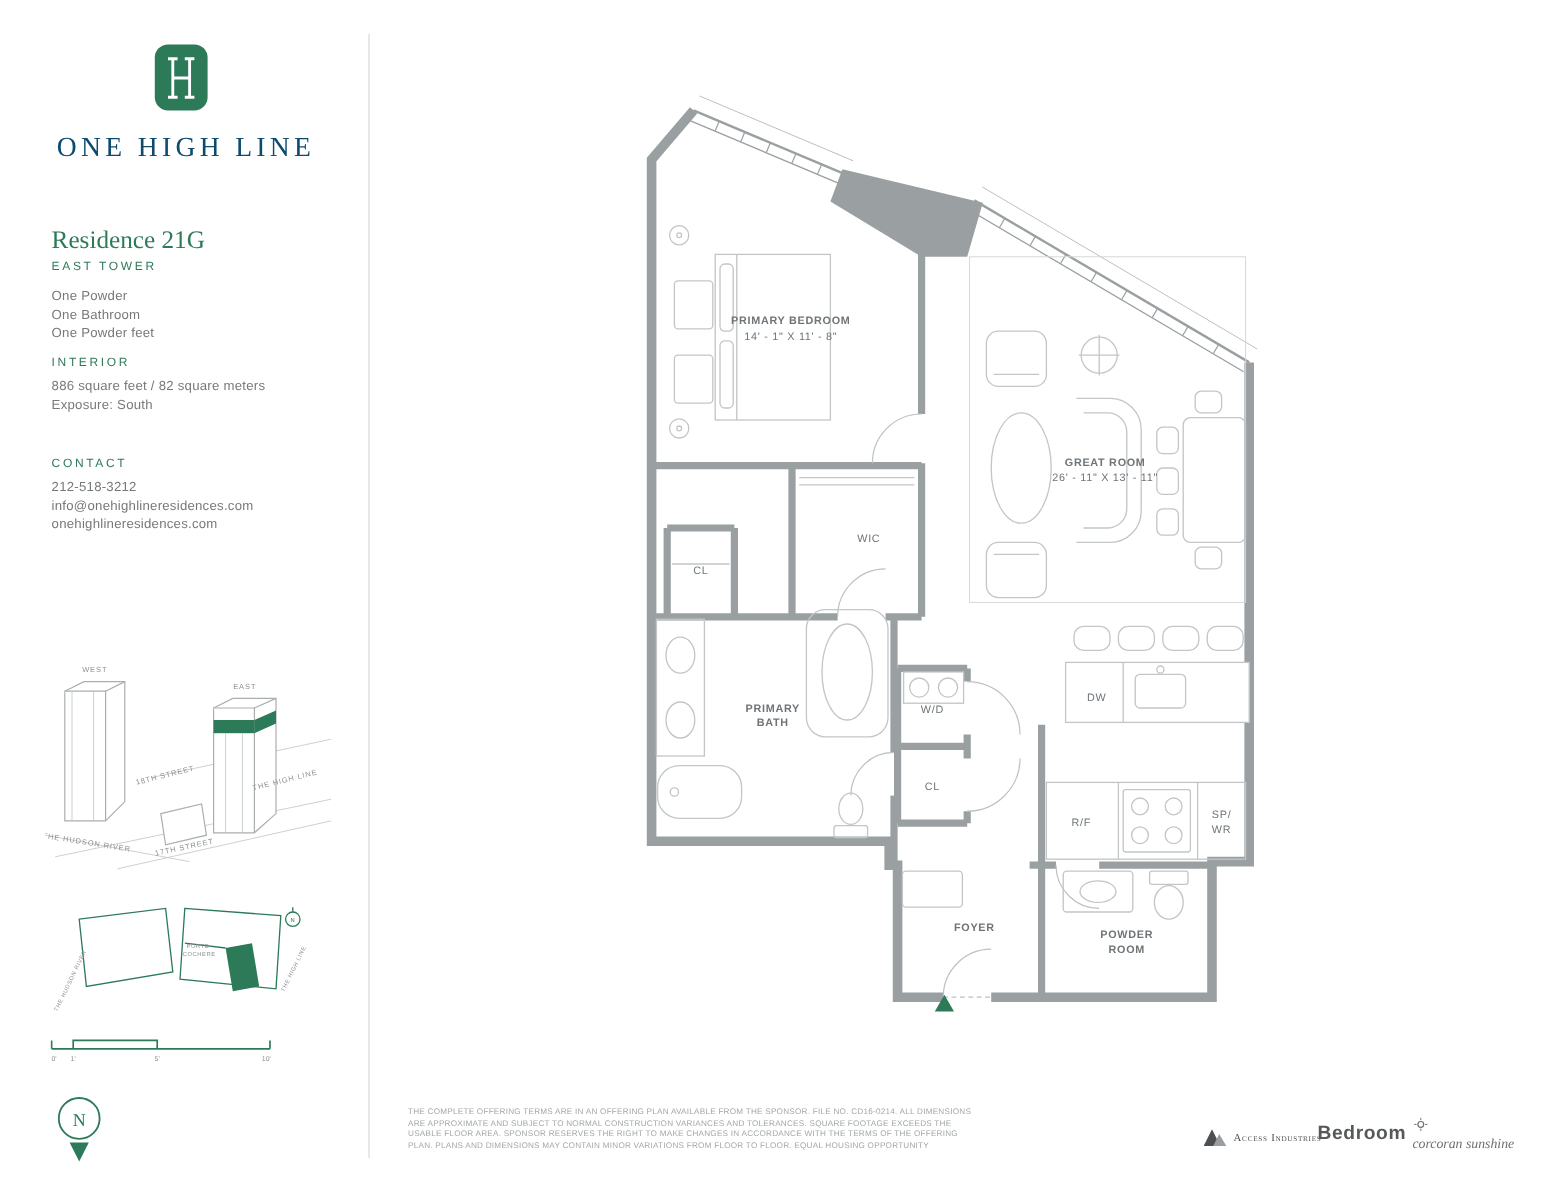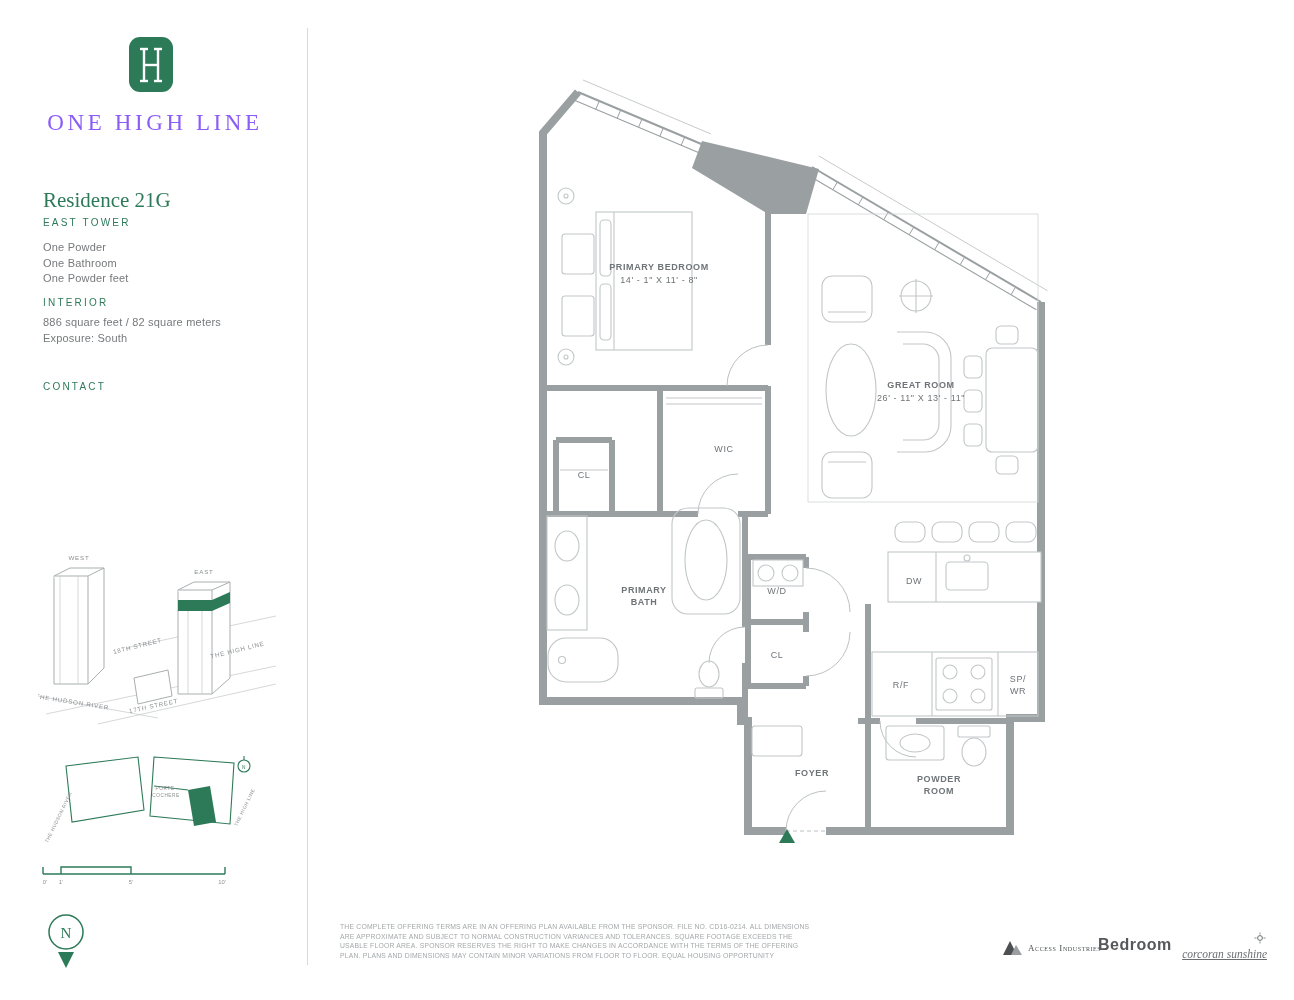--- a/index.html
+++ b/index.html
@@ -4,21 +4,21 @@
 <style>
   html,body{margin:0;padding:0;background:#fff;}
   body{width:1294px;height:1000px;position:relative;font-family:"Liberation Sans",sans-serif;color:#76797b;}
   .abs{position:absolute;}
   .page{position:absolute;inset:0;overflow:hidden;background:#fff;}
 
   
   .divider{position:absolute;left:307px;top:28px;width:1px;height:937px;background:#d8d9da;}
   .logo-mark{position:absolute;left:128px;top:36px;width:46px;height:58px;}
   .wordmark{position:absolute;left:38px;top:110px;width:234px;margin:0;text-align:center;
-            font-family:"Liberation Serif",serif;font-weight:400;font-size:23px;letter-spacing:3.6px;color:#8b5cf6;white-space:nowrap;}
+            font-family:"Liberation Serif",serif;font-weight:400;font-size:23px;letter-spacing:3.6px;color:#0c4a6e;white-space:nowrap;}
   .res-title{position:absolute;left:43px;top:188px;margin:0;font-family:Liberation Serif, serif;font-weight:400;font-size:21px;color:#2d7a58;}
   .green-cap{position:absolute;left:43px;font-size:10px;letter-spacing:2.2px;color:#2d7a58;}
   .gray-block{position:absolute;left:43px;font-size:11px;line-height:15.5px;letter-spacing:.2px;color:#76797b;}
 
   
   .plan-svg{position:absolute;left:0;top:0;}
   .wall{stroke:#9aa0a2;fill:none;}
   .wall-fill{fill:#9aa0a2;stroke:none;}
   .win{stroke:#9aa0a2;fill:none;}
   .win-thin{stroke:#b8bdbe;fill:none;}
@@ -40,21 +40,21 @@
   .scale-line{stroke:#2d7a58;fill:none;stroke-width:1.4;}
   .scale-label{font-family:"Liberation Sans",sans-serif;font-size:5.8px;fill:#8b8f91;text-anchor:middle;}
   .north-n{font-family:"Liberation Serif",serif;font-size:15px;fill:#2d7a58;text-anchor:middle;}
 
   
   .disclaimer{position:absolute;left:340px;top:922px;width:480px;font-size:6.8px;line-height:9.6px;letter-spacing:.2px;color:#a3a7a9;}
   .logos{position:absolute;left:995px;top:930px;width:275px;height:36px;}
   .logo-access{position:absolute;left:8px;top:10px;display:flex;align-items:center;gap:5px;justify-content:center;}
   .logo-access-text{font-family:"Liberation Serif",serif;font-variant:small-caps;font-size:9px;letter-spacing:.6px;color:#4c5052;}
   .logo-witkoff{position:absolute;left:103px;top:6px;font-size:16px;letter-spacing:.5px;color:#55595b;font-weight:bold;}
-  .logo-corcoran{position:absolute;left:182px;top:0;width:90px;text-align:right;color:#6b6f71;text-decoration:underline;}
+  .logo-corcoran{position:absolute;left:182px;top:0;width:90px;text-align:left;color:#6b6f71;}
   .logo-corcoran-text{font-family:"Liberation Serif",serif;font-style:italic;font-size:11.5px;white-space:nowrap;}
 </style>
 </head>
 <body>
 
 <div class="page">
 
   <div class="divider"></div>
 
   <div class="logo-mark">
@@ -83,20 +83,25 @@
     <div>One Powder feet</div>
   </div>
 
   <div class="green-cap" style="top:297px;">INTERIOR</div>
   <div class="gray-block" style="top:315px;">
     <div>886 square feet / 82 square meters</div>
     <div>Exposure: South</div>
   </div>
 
   <div class="green-cap" style="top:381px;">CONTACT</div>
+  <div class="gray-block" style="top:399px;">
+    <div>212-518-3212</div>
+    <div>info@onehighlineresidences.com</div>
+    <div>onehighlineresidences.com</div>
+  </div>
 
   <svg class="abs" style="left:38px;top:528px;" width="240" height="200" viewBox="0 0 240 200">
     <g>
       <line class="axon-thin" x1="0" y1="168" x2="120" y2="190"></line>
       <line class="axon-thin" x1="8" y1="186" x2="238" y2="138"></line>
       <line class="axon-thin" x1="60" y1="196" x2="238" y2="156"></line>
       <line class="axon-thin" x1="88" y1="120" x2="238" y2="88"></line>
     </g>
     <g>
       <path class="axon-line" d="M96 150 L130 142 L134 168 L100 176 Z"></path>

